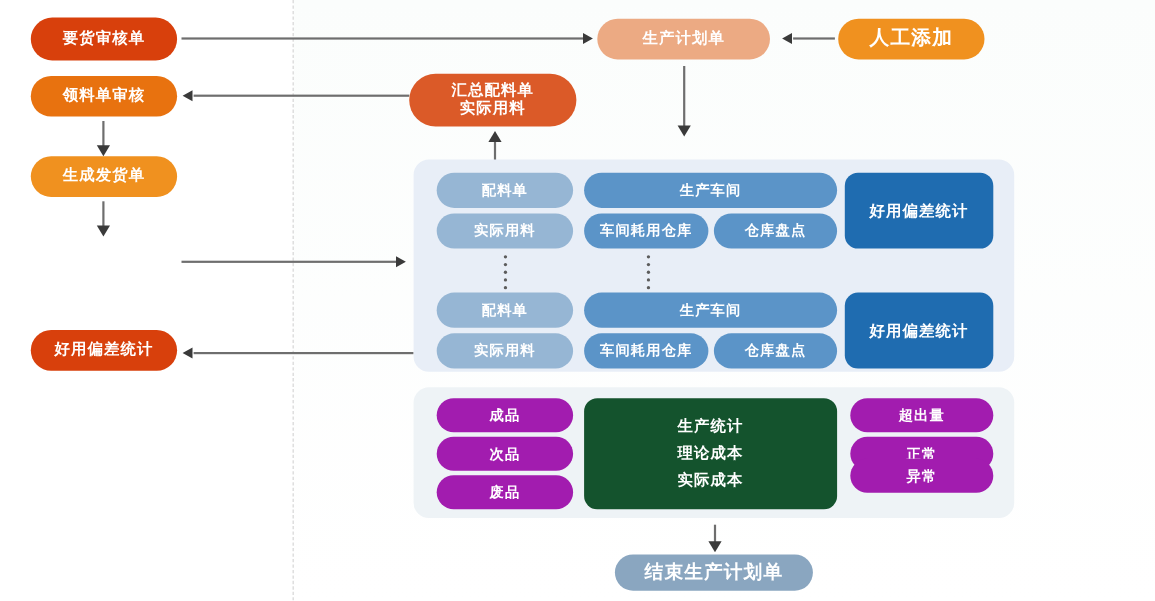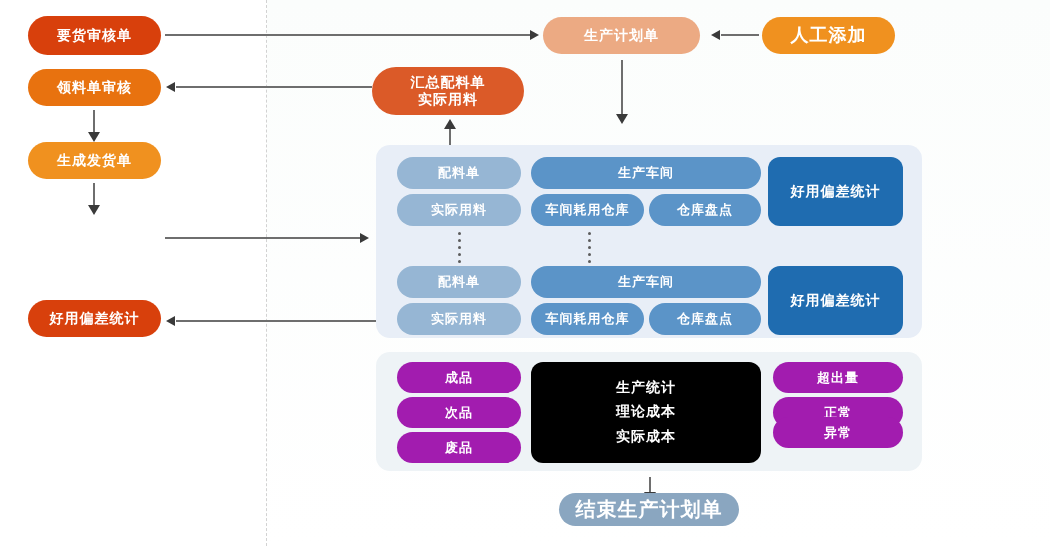--- a/index.html
+++ b/index.html
@@ -59,21 +59,21 @@
   .bbox{
     position:absolute;
     display:flex;align-items:center;justify-content:center;
     color:#ffffff;font-weight:bold;letter-spacing:1px;
     border-radius:999px;box-sizing:border-box;white-space:nowrap;
   }
   .b-light{background:#96b6d4;}
   .b-mid{background:#5b94c8;}
   .b-dark{background:#1f6cb0;border-radius:12px;}
   .t-light{background:#a21caf;}
-  .t-dark{background:#000000;border-radius:12px;
+  .t-dark{background:#14532d;border-radius:12px;
           flex-direction:column;justify-content:space-around;padding:14px 0;}
   .t-dark span{display:block;}
 
   
   .hline{position:absolute;height:0;border-top:2px solid #6e6e6e;}
   .vline{position:absolute;width:0;border-left:2px solid #6e6e6e;}
   .arrow{position:absolute;width:0;height:0;}
   .arr-right{border-top:5px solid transparent;border-bottom:5px solid transparent;border-left:9px solid #3a3a3a;}
   .arr-left{border-top:5px solid transparent;border-bottom:5px solid transparent;border-right:9px solid #3a3a3a;}
   .arr-down{border-left:6px solid transparent;border-right:6px solid transparent;border-top:10px solid #3a3a3a;}
@@ -183,15 +183,15 @@
     <span>实际成本</span>
   </div>
 
   <div class="bbox t-light" style="left:749px;top:362px;width:130px;height:31px;font-size:13px;">超出量</div>
   <div class="bbox t-light" style="left:749px;top:397px;width:130px;height:31px;font-size:13px;">正常</div>
   <div class="bbox t-light" style="left:749px;top:417px;width:130px;height:31px;font-size:13px;">异常</div>
 
   <div class="vline" style="left:625px;top:477px;height:18px;"></div>
   <div class="arrow arr-down" style="left:620px;top:492px;"></div>
 
-  <div class="pill c-slate" style="left:535px;top:493px;width:180px;height:33px;font-size:20px;">结束生产计划单</div>
+  <div class="pill c-slate" style="left:535px;top:504px;width:180px;height:33px;font-size:17px;">结束生产计划单</div>
 
 </div>
 
 </body></html>

